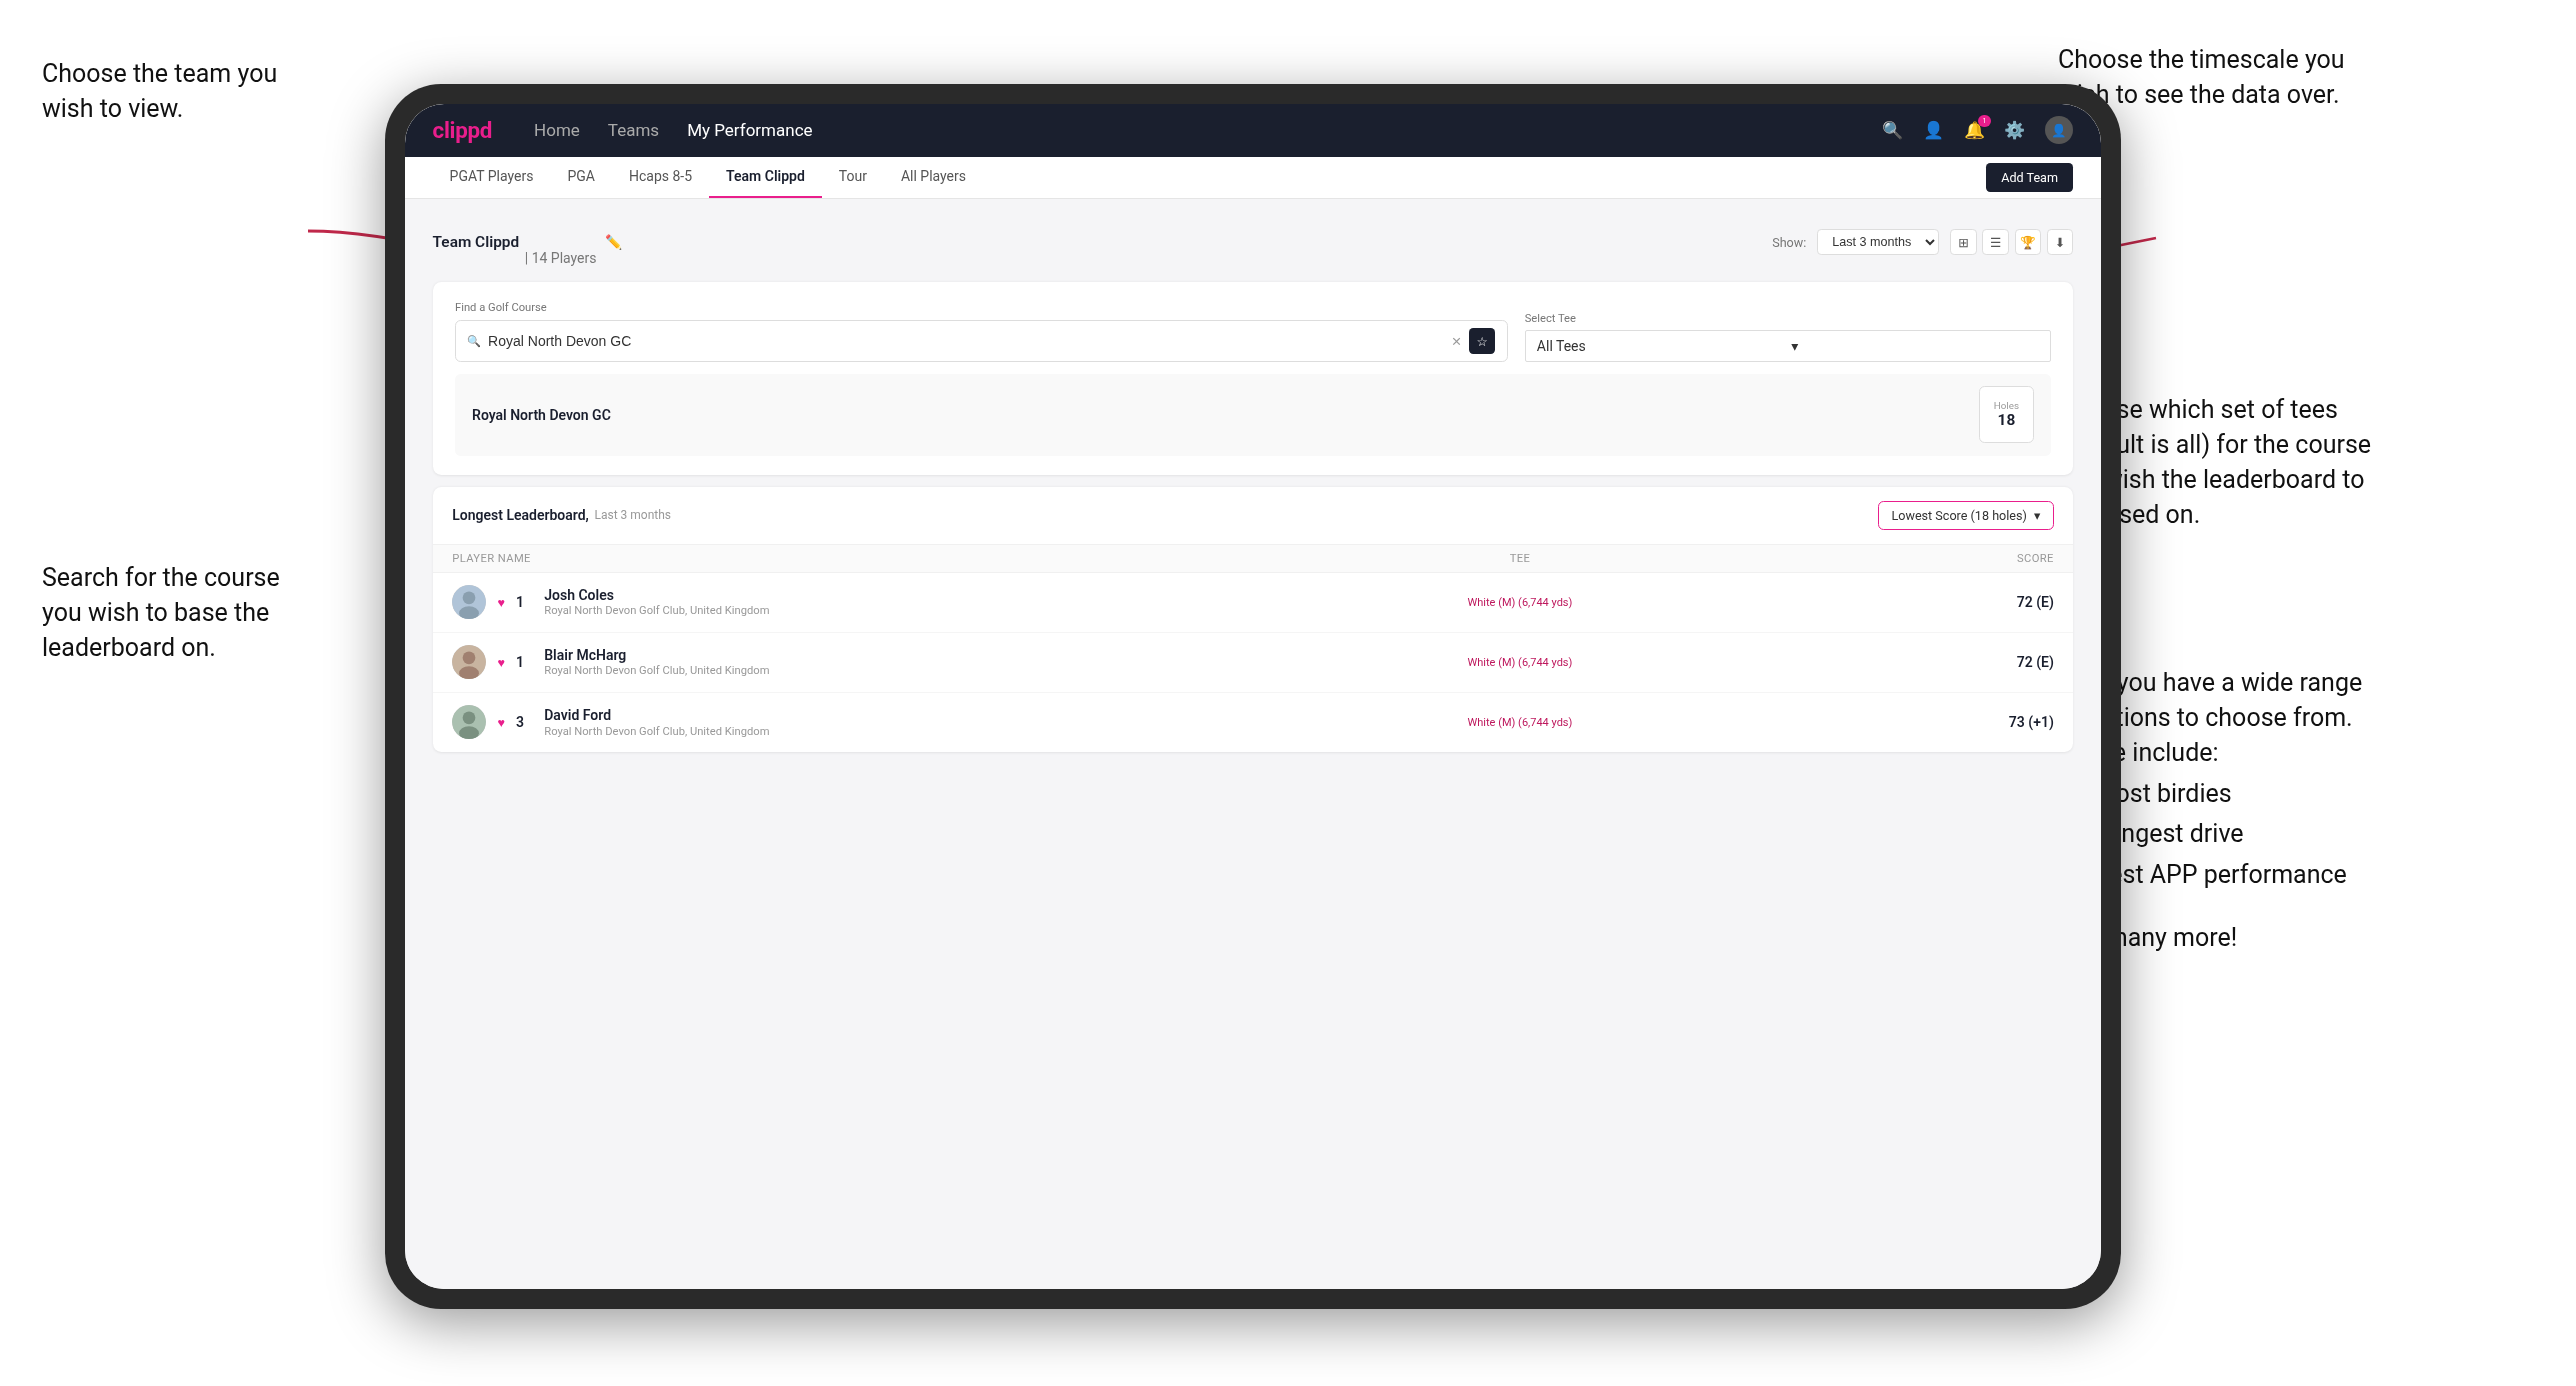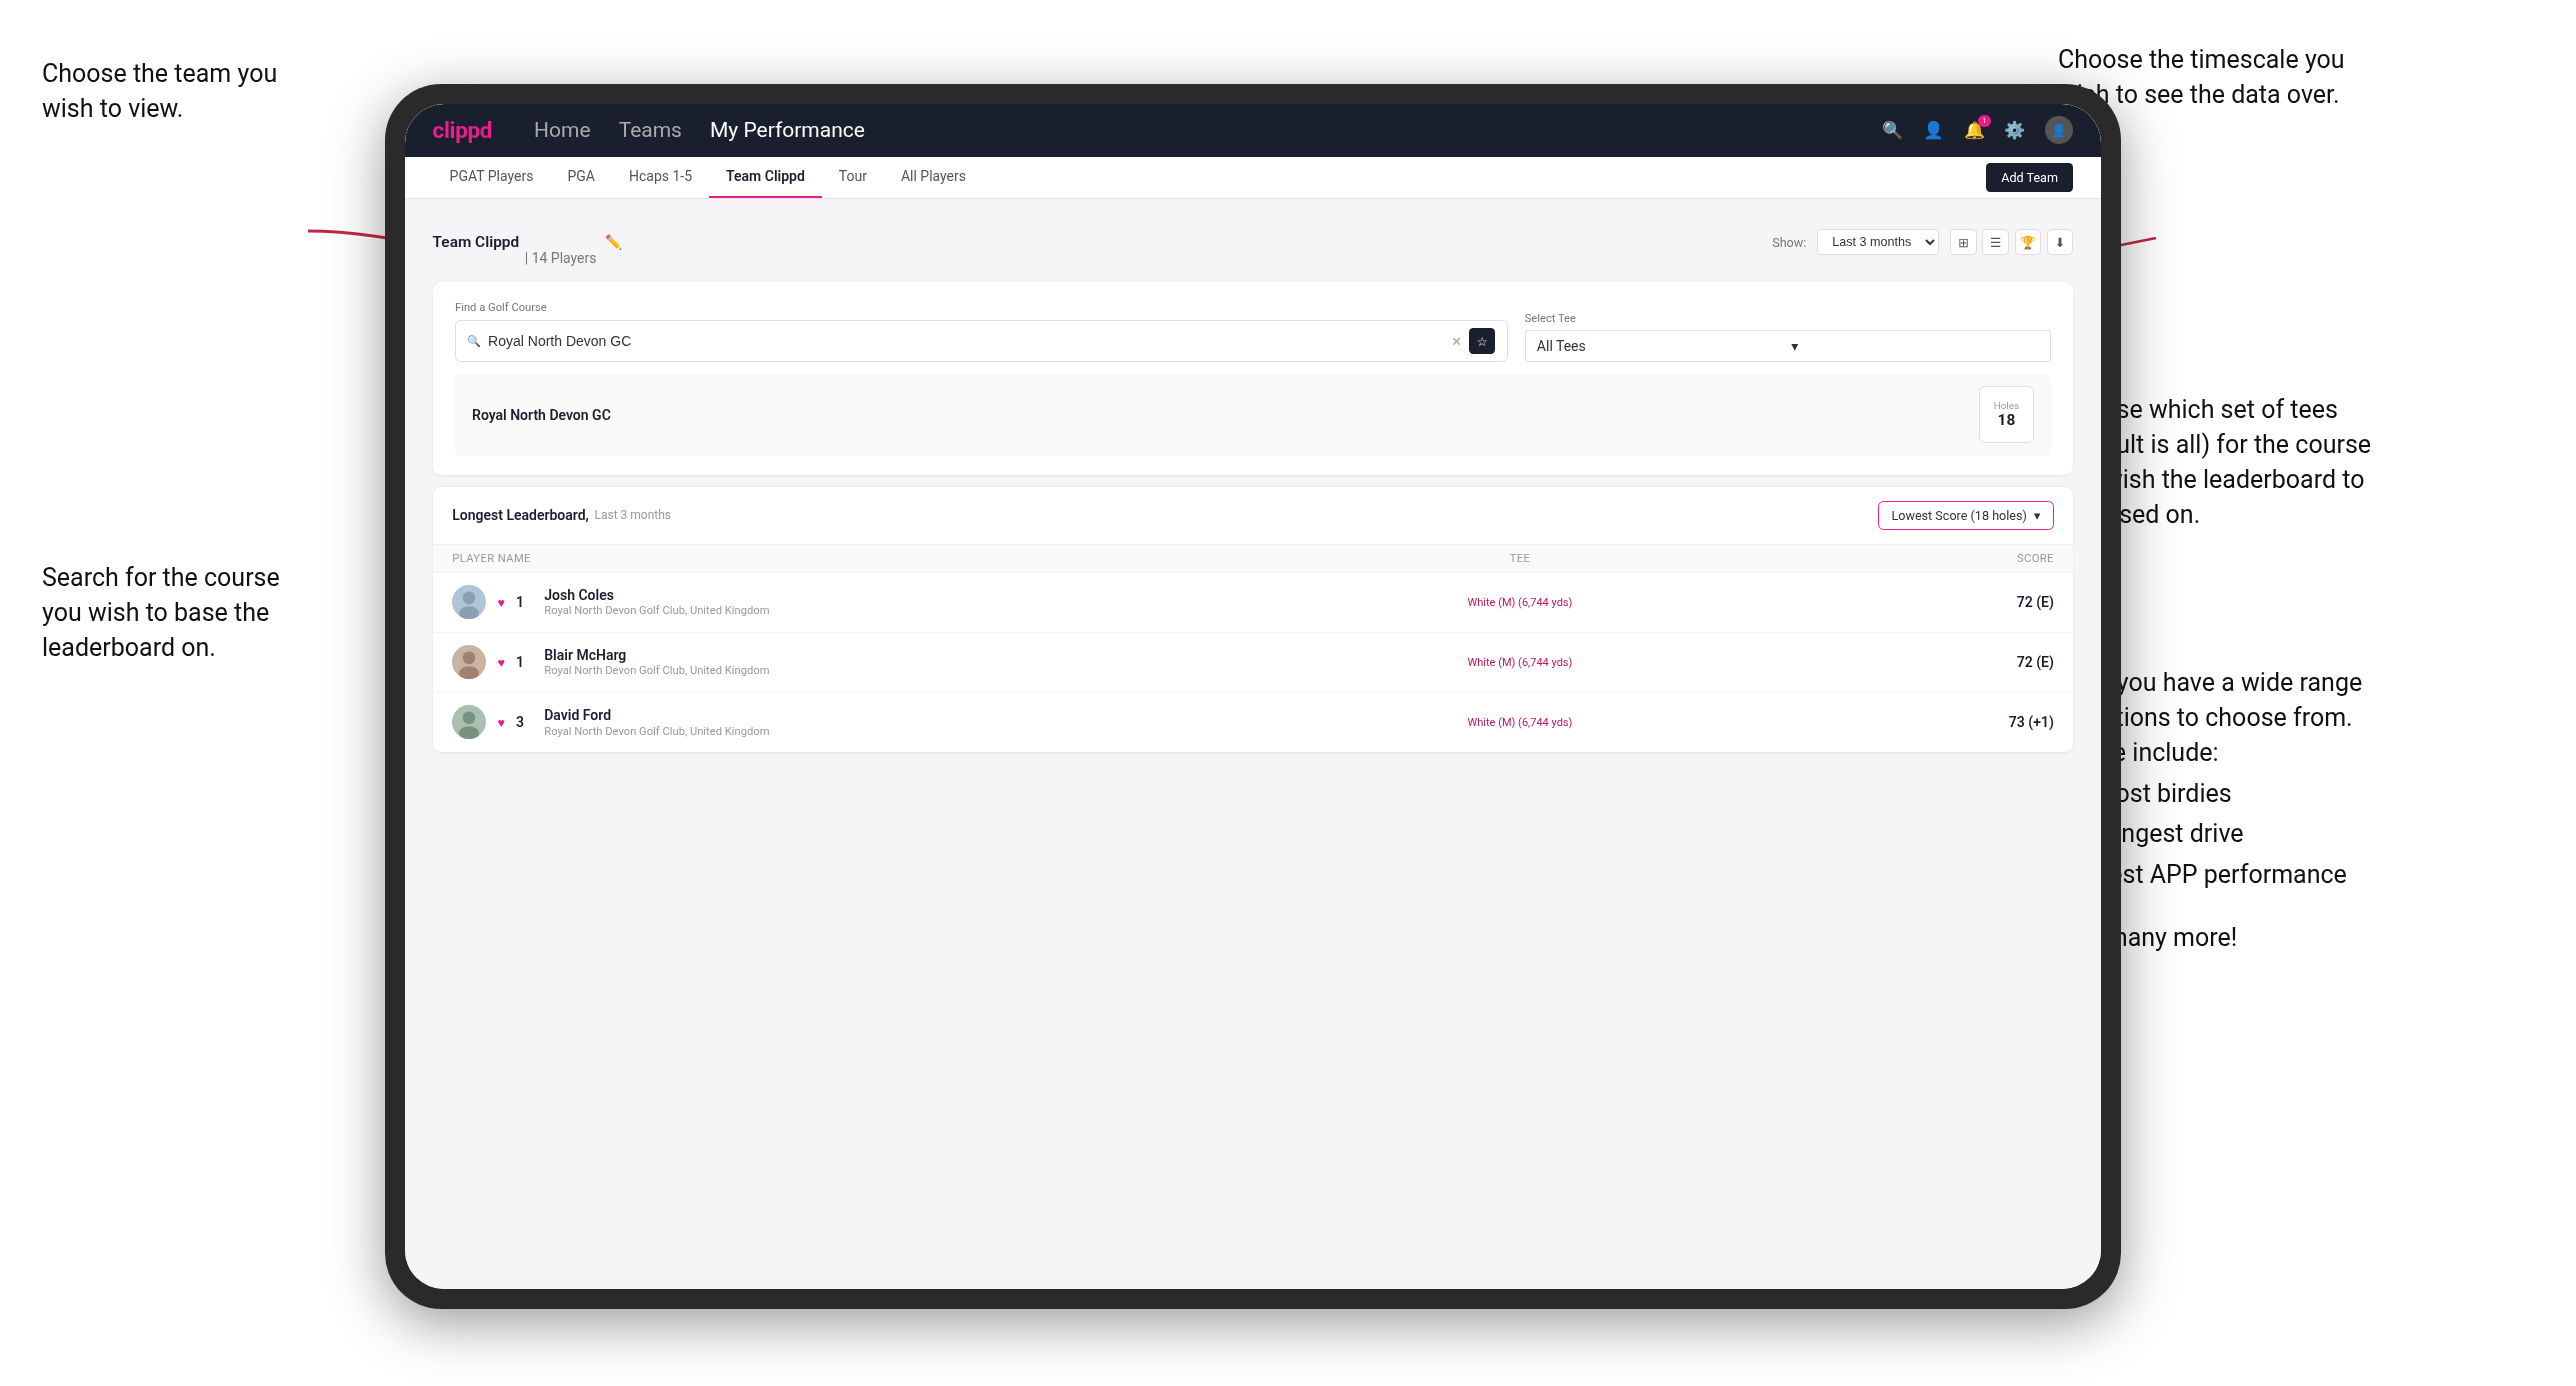--- a/index.html
+++ b/index.html
@@ -108,21 +108,21 @@
     }
 
     .nav-links {
       display: flex;
       gap: 28px;
       flex: 1;
     }
 
     .nav-link {
       color: #aaaaaa;
-      font-size: 21px;
+      font-size: 17px;
       cursor: pointer;
     }
 
     .nav-link.active {
       color: #ffffff;
     }
 
     .nav-icons {
       display: flex;
       align-items: center;
@@ -641,21 +641,21 @@
             <span class="nav-badge">1</span>
           </div>
           <div class="nav-icon-btn">⚙️</div>
           <div class="avatar-btn">👤</div>
         </div>
       </div>
 
       <div class="sub-nav">
         <div class="sub-nav-tab">PGAT Players</div>
         <div class="sub-nav-tab">PGA</div>
-        <div class="sub-nav-tab">Hcaps 1-5</div>
+        <div class="sub-nav-tab">Hcaps 8-5</div>
         <div class="sub-nav-tab active">Team Clippd</div>
         <div class="sub-nav-tab">Tour</div>
         <div class="sub-nav-tab">All Players</div>
         <div class="sub-nav-spacer"></div>
         <div class="add-team-btn">Add Team</div>
       </div>
 
       <div class="content-wrapper">
 
         <div class="team-header">

